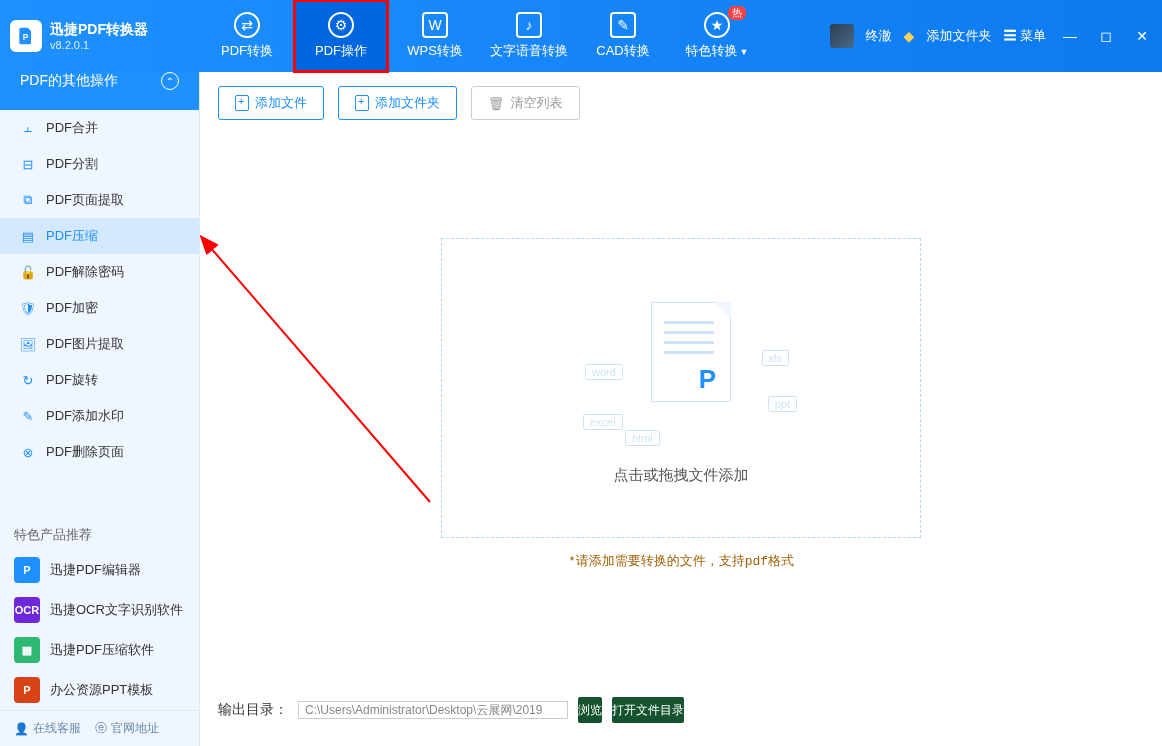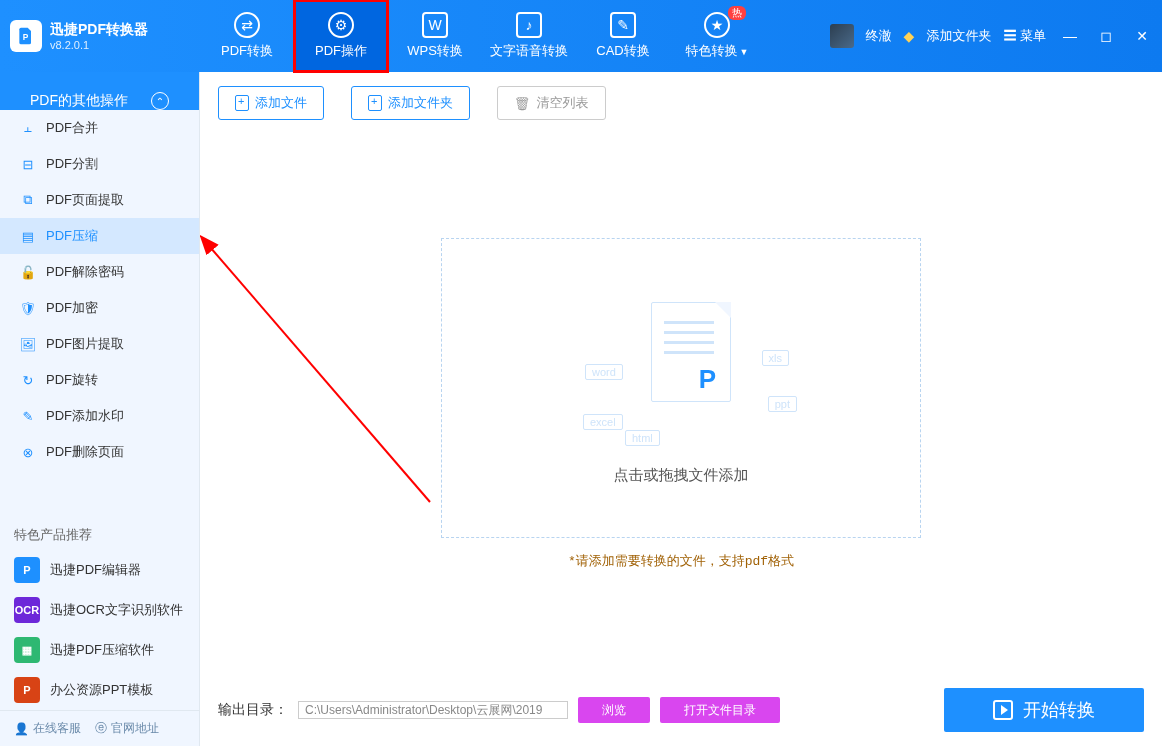--- a/index.html
+++ b/index.html
@@ -24,21 +24,21 @@
 .tab-caret { font-size: 9px; margin-left: 2px; }
 
 .header-right { position: absolute; right: 8px; top: 0; height: 100%; display: flex; align-items: center; gap: 12px; font-size: 13px; }
 .avatar { width: 24px; height: 24px; border-radius: 3px; background: linear-gradient(135deg, #2c3e50, #4a6a8a); }
 .diamond { color: #ffd257; font-size: 14px; }
 .win-btn { width: 24px; height: 24px; display: flex; align-items: center; justify-content: center; cursor: pointer; font-size: 14px; }
 
 
 .body { display: flex; height: calc(100% - 72px); }
 .sidebar { width: 200px; background: #f0f6ff; display: flex; flex-direction: column; border-right: 1px solid #e0e8f0; }
-.sidebar-header { background: #1e90ff; color: #fff; height: 38px; display: flex; align-items: flex-end; justify-content: space-between; padding: 0 30px; font-size: 14px; }
+.sidebar-header { background: #1e90ff; color: #fff; height: 38px; display: flex; align-items: flex-start; justify-content: space-between; padding: 0 20px; font-size: 14px; }
 .collapse-icon { width: 18px; height: 18px; border: 1.5px solid #fff; border-radius: 50%; display: flex; align-items: center; justify-content: center; font-size: 10px; }
 
 .sidebar-list { flex: 0 0 auto; }
 .sidebar-item { height: 36px; display: flex; align-items: center; padding: 0 20px; font-size: 13px; color: #333; cursor: pointer; gap: 10px; }
 .sidebar-item.selected { background: #d4e8ff; color: #1e90ff; }
 .sidebar-item .mini-icon { width: 16px; height: 16px; display: flex; align-items: center; justify-content: center; color: #1e90ff; }
 
 .promo-section { margin-top: auto; padding: 12px 0 0 0; }
 .promo-title { font-size: 13px; color: #666; padding: 6px 14px; }
 .promo-item { height: 40px; display: flex; align-items: center; padding: 0 14px; font-size: 13px; color: #333; gap: 10px; cursor: pointer; }
@@ -46,21 +46,21 @@
 .promo-icon.blue { background: #1e90ff; }
 .promo-icon.darkblue { background: #6d28d9; }
 .promo-icon.teal { background: #2eb872; }
 .promo-icon.orange { background: #d84315; }
 
 .sidebar-footer { height: 36px; border-top: 1px solid #e0e8f0; display: flex; align-items: center; padding: 0 14px; gap: 14px; font-size: 12px; color: #6a8aaa; }
 .sidebar-footer span { display: flex; align-items: center; gap: 4px; cursor: pointer; }
 
 
 .main { flex: 1; display: flex; flex-direction: column; padding: 14px 18px; position: relative; }
-.toolbar { display: flex; gap: 27px; }
+.toolbar { display: flex; gap: 14px; }
 .tb-btn { height: 34px; padding: 0 16px; border: 1px solid #1e90ff; color: #1e90ff; background: #fff; border-radius: 3px; display: flex; align-items: center; gap: 6px; font-size: 13px; cursor: pointer; }
 .tb-btn.gray { border-color: #ccc; color: #999; }
 .tb-btn .plus-doc { width: 14px; height: 16px; border: 1.5px solid currentColor; border-radius: 2px; position: relative; }
 .tb-btn .plus-doc::after { content: "+"; position: absolute; top: -1px; left: 2px; font-size: 11px; }
 
 .dropzone-wrap { flex: 1; display: flex; flex-direction: column; align-items: center; justify-content: center; }
 .dropzone { width: 480px; height: 300px; border: 1.5px dashed #b8d4f0; display: flex; flex-direction: column; align-items: center; justify-content: center; gap: 24px; }
 .dz-illus { position: relative; width: 200px; height: 150px; }
 .dz-doc { position: absolute; left: 70px; top: 10px; width: 80px; height: 100px; background: #fff; border: 1.5px solid #cfe4fa; border-radius: 2px; }
 .dz-doc::before { content: ""; position: absolute; left: 12px; top: 18px; width: 50px; height: 3px; background: #cfe4fa; box-shadow: 0 10px 0 #cfe4fa, 0 20px 0 #cfe4fa, 0 30px 0 #cfe4fa; }
@@ -72,21 +72,21 @@
 .tag.excel { top: 94px; left: 2px; }
 .tag.html { top: 110px; left: 44px; }
 .tag.xls { top: 30px; right: -8px; }
 .tag.ppt { top: 76px; right: -16px; }
 .dz-text { font-size: 15px; color: #555; }
 .dz-hint { margin-top: 14px; font-size: 13px; color: #a16207; font-family: Liberation Mono, monospace; }
 
 .bottom-bar { display: flex; align-items: center; gap: 10px; height: 44px; }
 .out-label { font-size: 14px; color: #333; }
 .out-path { flex: 0 0 270px; height: 18px; border: 1px solid #ccc; padding: 0 6px; font-size: 12px; color: #888; overflow: hidden; white-space: nowrap; display: flex; align-items: center; }
-.small-btn { height: 26px; padding: 0 24px; background: #d946ef; color: #fff; border: none; font-size: 12px; cursor: pointer; border-radius: 2px; }
+.small-btn { height: 26px; padding: 0 0; background: #14532d; color: #fff; border: none; font-size: 12px; cursor: pointer; border-radius: 2px; }
 .start-btn { margin-left: auto; width: 200px; height: 44px; background: #1e90ff; color: #fff; border: none; font-size: 18px; display: flex; align-items: center; justify-content: center; gap: 10px; cursor: pointer; border-radius: 2px; }
 .play-icon { width: 20px; height: 20px; border: 2px solid #fff; border-radius: 3px; display: flex; align-items: center; justify-content: center; }
 .play-icon::after { content: ""; border-left: 7px solid #fff; border-top: 5px solid transparent; border-bottom: 5px solid transparent; margin-left: 2px; }
 
 
 .arrow-svg { position: absolute; left: 0; top: 0; pointer-events: none; }
 </style>
 </head>
 <body>
 
@@ -267,24 +267,20 @@
         <div class="dz-text">点击或拖拽文件添加</div>
       </div>
       <div class="dz-hint">*请添加需要转换的文件，支持pdf格式</div>
     </div>
 
     <div class="bottom-bar">
       <span class="out-label">输出目录：</span>
       <div class="out-path">C:\Users\Administrator\Desktop\云展网\2019</div>
       <button class="small-btn">浏览</button>
       <button class="small-btn">打开文件目录</button>
-      <button class="start-btn">
-        <span class="play-icon"></span>
-        <span>开始转换</span>
-      </button>
     </div>
 
     <svg class="arrow-svg" width="470" height="520">
       <defs>
           <marker id="ah" markerWidth="12" markerHeight="12" refX="2" refY="4" orient="auto">
             <path d="M0,0 L0,8 L10,4 z" fill="#ff0000"></path>
           </marker>
         </defs>
       <line x1="230" y1="430" x2="10" y2="175" stroke="#ff0000" stroke-width="2" marker-end="url(#ah)"></line>
     </svg>

